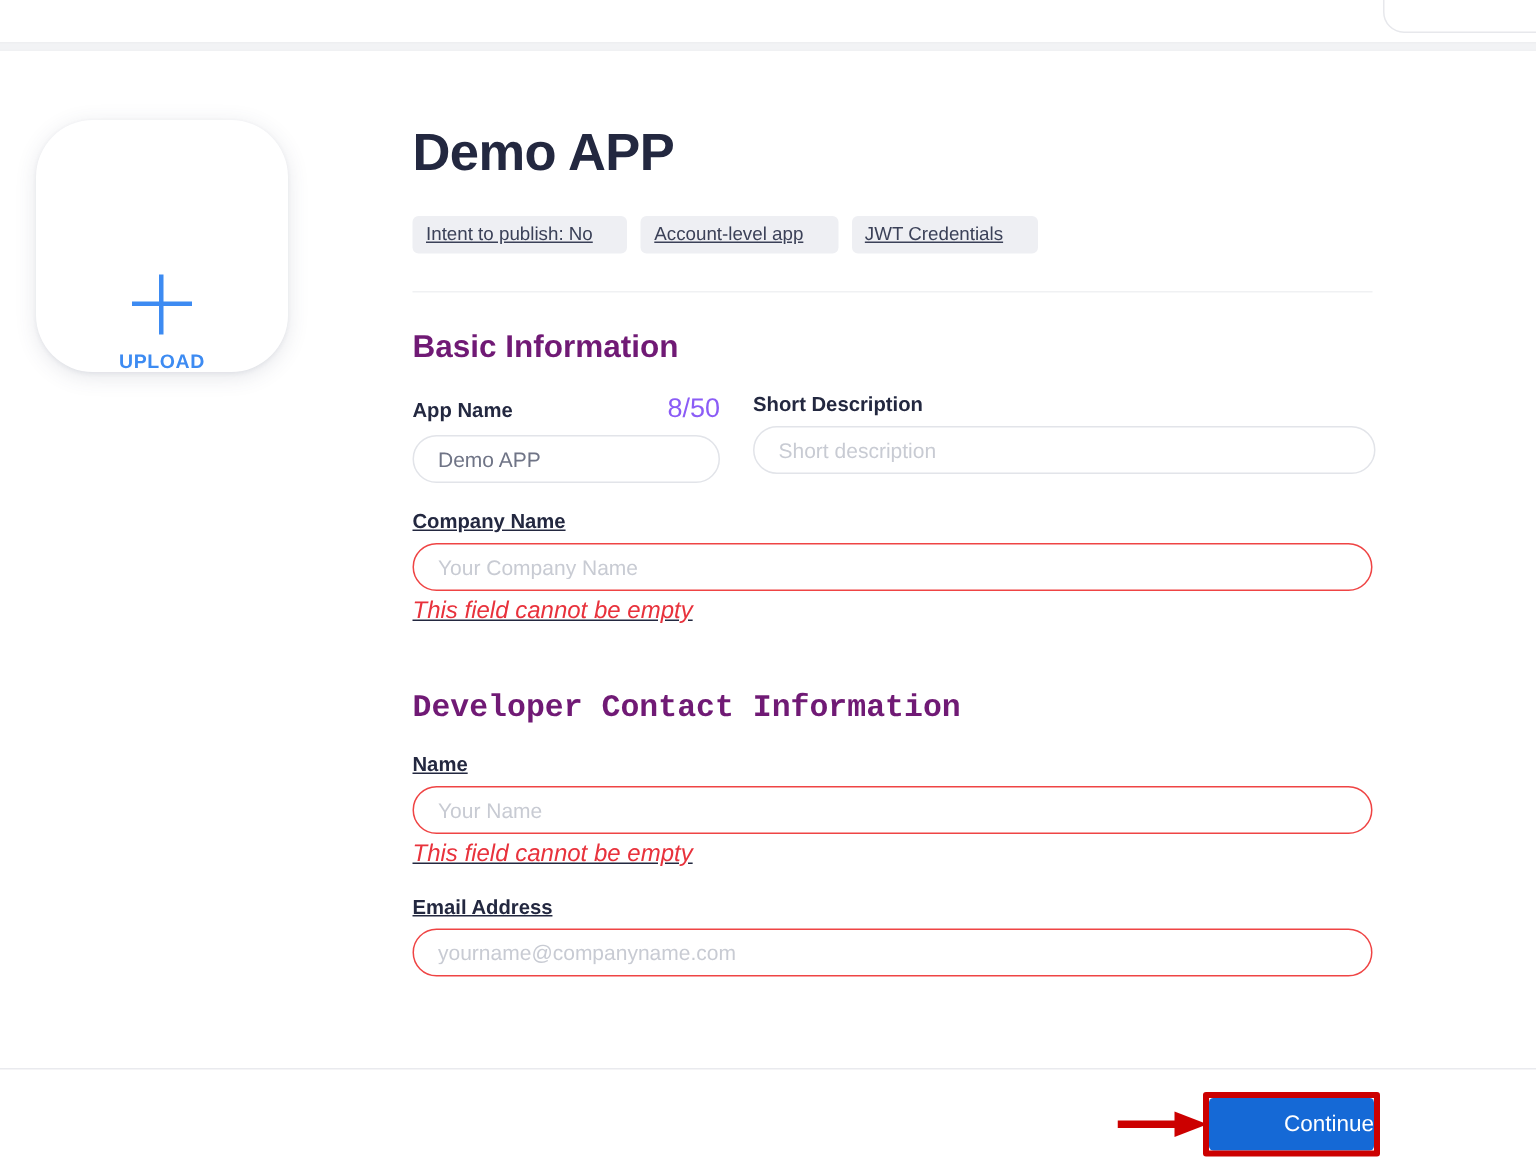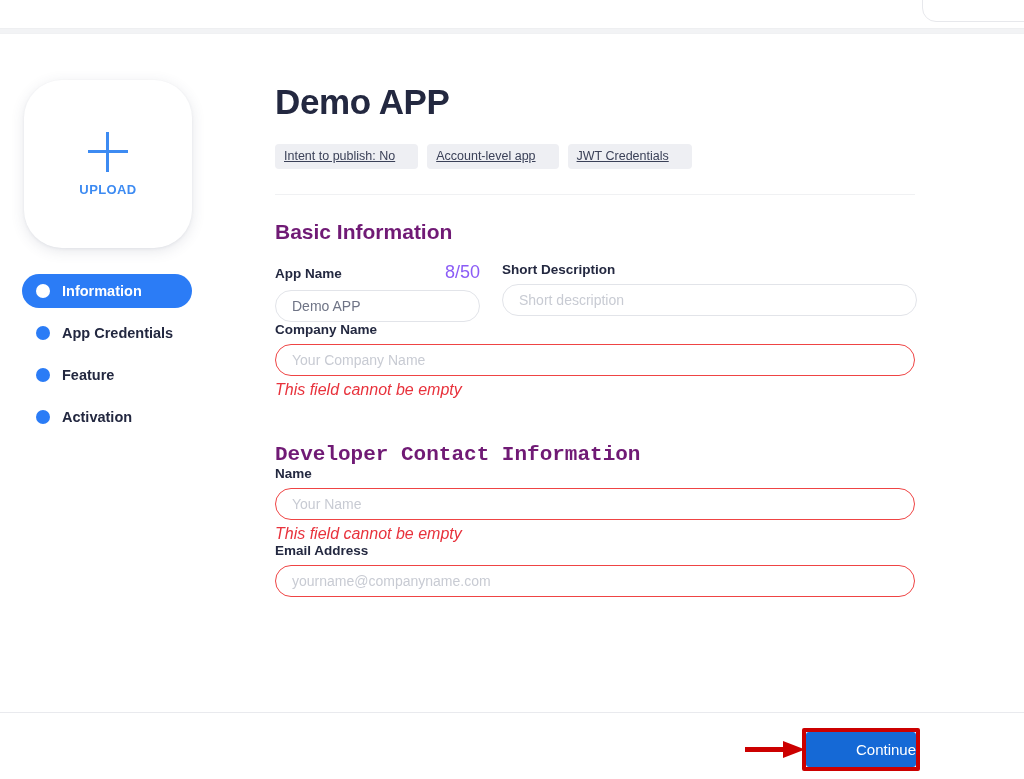--- a/index.html
+++ b/index.html
@@ -61,21 +61,21 @@
   .upload-card {
     position: absolute;
     left: 24px; top: 46px;
     width: 168px; height: 168px;
     background: #ffffff;
     border-radius: 38px;
     box-shadow: 0 3px 14px rgba(60,70,100,0.13), 0 1px 3px rgba(60,70,100,0.07);
     display: flex;
     flex-direction: column;
     align-items: center;
-    justify-content: center;
+    justify-content: flex-end;
     cursor: pointer;
   }
   .upload-plus {
     width: 40px; height: 40px;
     position: relative;
     margin-bottom: 10px;
   }
   .upload-plus::before, .upload-plus::after {
     content: "";
     position: absolute;
@@ -212,21 +212,21 @@
   .input::placeholder { color: #c8cbd3; }
   .input.error { border-color: #ef4444; }
 
   .error-msg {
     margin-top: 5px;
     font-size: 16px;
     font-style: italic;
     color: #e8323c;
   }
 
-  .block { margin-top: 0; }
+  .block { margin-top: 18px; text-decoration: underline; }
 
   
   .footer {
     position: absolute;
     left: 0; top: 712px;
     width: 1024px; height: 67px;
     background: #ffffff;
     border-top: 1px solid #e9eaee;
   }
 
@@ -270,43 +270,20 @@
 
 <div class="page">
 
   <div class="left-col">
 
     <div class="upload-card">
       <div class="upload-plus"></div>
       <div class="upload-label">UPLOAD</div>
     </div>
 
-    <div class="nav">
-
-      <div class="nav-item active">
-        <span class="nav-dot"></span>
-        <span class="nav-label">Information</span>
-      </div>
-
-      <div class="nav-item">
-        <span class="nav-dot"></span>
-        <span class="nav-label">App Credentials</span>
-      </div>
-
-      <div class="nav-item">
-        <span class="nav-dot"></span>
-        <span class="nav-label">Feature</span>
-      </div>
-
-      <div class="nav-item">
-        <span class="nav-dot"></span>
-        <span class="nav-label">Activation</span>
-      </div>
-
-    </div>
   </div>
 
   <div class="main-col">
 
     <h1 class="app-title">Demo APP</h1>
 
     <div class="badges">
       <span class="badge">Intent to publish: No</span>
       <span class="badge">Account-level app</span>
       <span class="badge">JWT Credentials</span>

